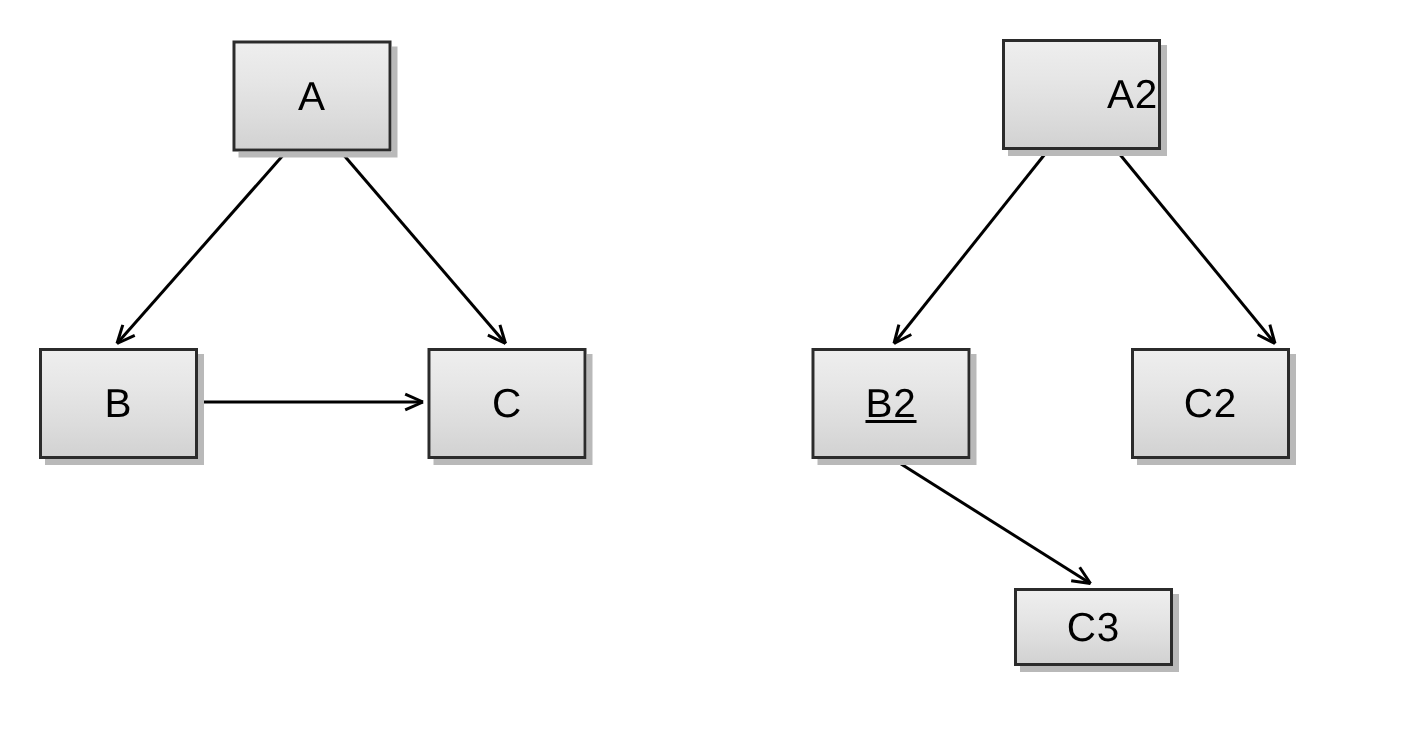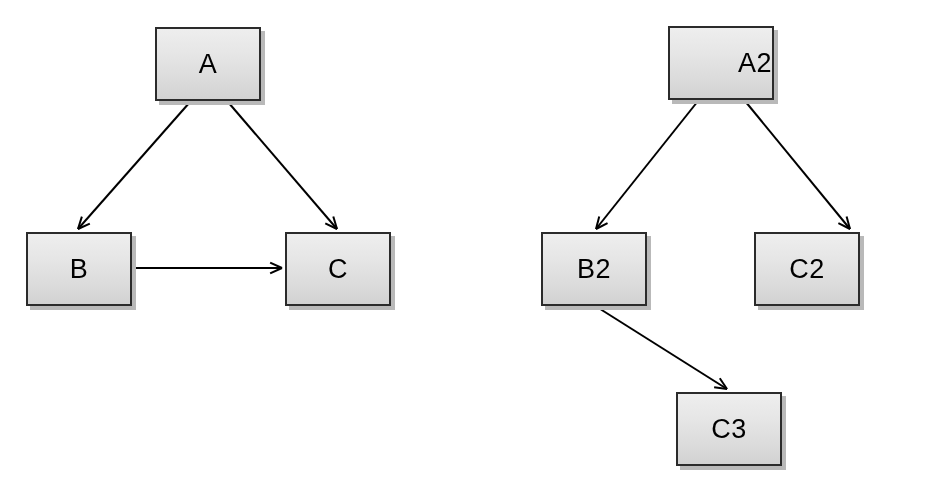--- a/index.html
+++ b/index.html
@@ -89,24 +89,24 @@
       </div>
       <div class="node" style="left: 26px; top: 232px; width: 106px; height: 74px;">
         <span class="node-label">B</span>
       </div>
       <div class="node" style="left: 285px; top: 232px; width: 106px; height: 74px;">
         <span class="node-label">C</span>
       </div>
       <div class="node" style="left: 668px; top: 26px; width: 106px; height: 74px; justify-content: flex-end;">
         <span class="node-label">A2</span>
       </div>
-      <div class="node" style="left: 541px; top: 232px; width: 106px; height: 74px;">
+      <div class="node" style="left: 541px; top: 232px; width: 106px; height: 74px; text-decoration: underline;">
         <span class="node-label">B2</span>
       </div>
       <div class="node" style="left: 754px; top: 232px; width: 106px; height: 74px;">
         <span class="node-label">C2</span>
       </div>
-      <div class="node" style="left: 676px; top: 392px; width: 106px; height: 74px;">
+      <div class="node" style="left: 676px; top: 392px; width: 106px; height: 52px;">
         <span class="node-label">C3</span>
       </div>
     </div>
 
 </div>
 
 </body></html>

